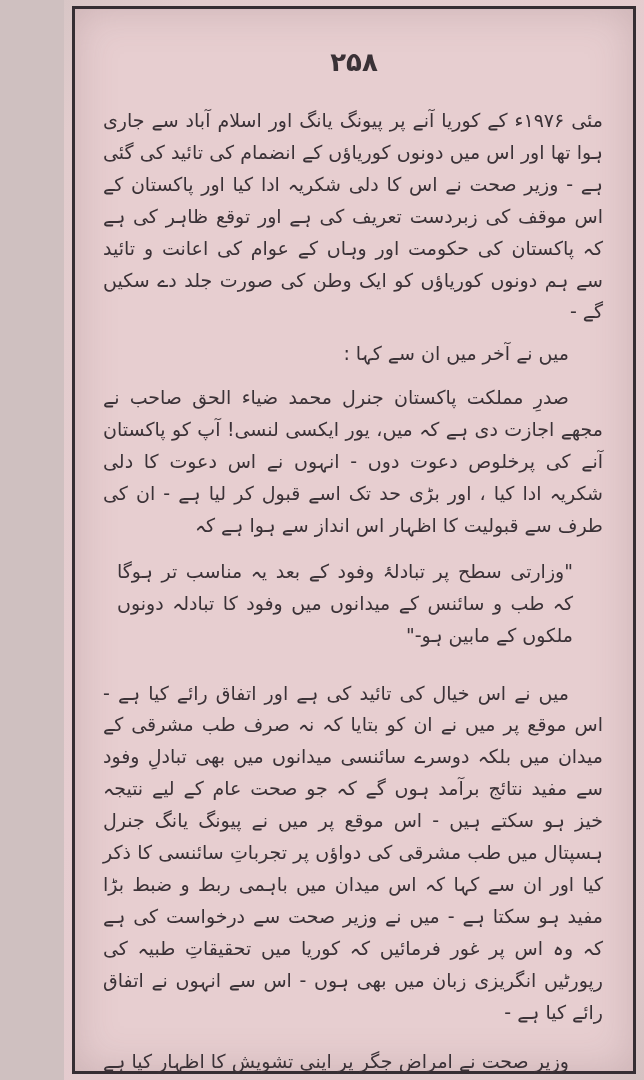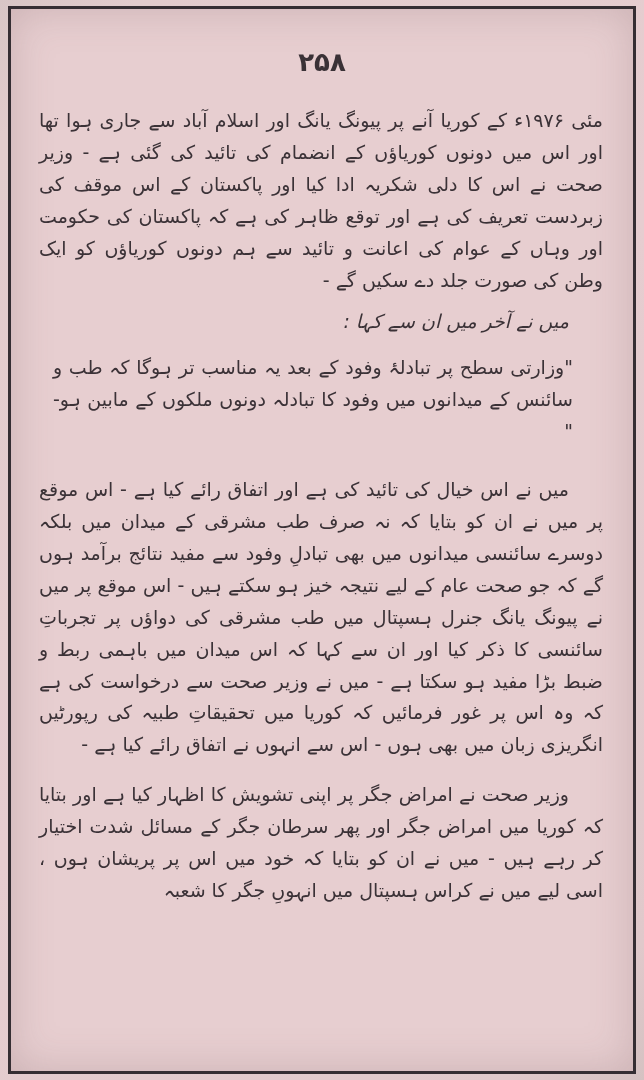--- a/index.html
+++ b/index.html
@@ -7,21 +7,21 @@
     padding: 0;
     width: 644px;
     height: 1080px;
     overflow: hidden;
     background: #cfc0c0;
     font-family: "DejaVu Sans", sans-serif;
   }
 
   .scan {
     position: relative;
-    width: 644px;
+    width: 580px;
     height: 1080px;
     background: linear-gradient(135deg, #d8c6c6 0%, #e2cccd 8%, #e6cdd0 50%, #e0c9cb 92%, #d5c2c2 100%);
   }
 
   
   .frame {
     position: absolute;
     top: 6px; left: 8px; right: 8px; bottom: 6px;
     border: 3px solid #352e33;
     background: #e7ced0;
@@ -57,21 +57,20 @@
     margin: 0 0 10px 0;
   }
 
   p.indent {
     text-indent: 34px;
   }
 
   p.lead-in {
     margin-top: 6px;
     margin-bottom: 12px;
-    font-style: italic;
   }
 
   p.quote {
     padding-right: 30px;
     padding-left: 14px;
     margin-top: 14px;
     margin-bottom: 26px;
   }
 
   p.closing {
@@ -85,20 +84,21 @@
   <div class="frame">
 
     <div class="page-number">۲۵۸</div>
 
     <div class="content">
 
       <p>مئی ۱۹۷۶ء کے کوریا آنے پر پیونگ یانگ اور اسلام آباد سے جاری ہوا تھا اور اس میں دونوں کوریاؤں کے انضمام کی تائید کی گئی ہے - وزیر صحت نے اس کا دلی شکریہ ادا کیا اور پاکستان کے اس موقف کی زبردست تعریف کی ہے اور توقع ظاہر کی ہے کہ پاکستان کی حکومت اور وہاں کے عوام کی اعانت و تائید سے ہم دونوں کوریاؤں کو ایک وطن کی صورت جلد دے سکیں گے -</p>
 
       <p class="indent lead-in">میں نے آخر میں ان سے کہا :</p>
 
+      <p class="indent">صدرِ مملکت پاکستان جنرل محمد ضیاء الحق صاحب نے مجھے اجازت دی ہے کہ میں، یور ایکسی لنسی! آپ کو پاکستان آنے کی پرخلوص دعوت دوں - انہوں نے اس دعوت کا دلی شکریہ ادا کیا ، اور بڑی حد تک اسے قبول کر لیا ہے - ان کی طرف سے قبولیت کا اظہار اس انداز سے ہوا ہے کہ</p>
 
       <p class="quote">"وزارتی سطح پر تبادلۂ وفود کے بعد یہ مناسب تر ہوگا کہ طب و سائنس کے میدانوں میں وفود کا تبادلہ دونوں ملکوں کے مابین ہو-"</p>
 
       <p class="indent">میں نے اس خیال کی تائید کی ہے اور اتفاق رائے کیا ہے - اس موقع پر میں نے ان کو بتایا کہ نہ صرف طب مشرقی کے میدان میں بلکہ دوسرے سائنسی میدانوں میں بھی تبادلِ وفود سے مفید نتائج برآمد ہوں گے کہ جو صحت عام کے لیے نتیجہ خیز ہو سکتے ہیں - اس موقع پر میں نے پیونگ یانگ جنرل ہسپتال میں طب مشرقی کی دواؤں پر تجرباتِ سائنسی کا ذکر کیا اور ان سے کہا کہ اس میدان میں باہمی ربط و ضبط بڑا مفید ہو سکتا ہے - میں نے وزیر صحت سے درخواست کی ہے کہ وہ اس پر غور فرمائیں کہ کوریا میں تحقیقاتِ طبیہ کی رپورٹیں انگریزی زبان میں بھی ہوں - اس سے انہوں نے اتفاق رائے کیا ہے -</p>
 
       <p class="indent closing">وزیر صحت نے امراض جگر پر اپنی تشویش کا اظہار کیا ہے اور بتایا کہ کوریا میں امراض جگر اور پھر سرطان جگر کے مسائل شدت اختیار کر رہے ہیں - میں نے ان کو بتایا کہ خود میں اس پر پریشان ہوں ، اسی لیے میں نے کراس ہسپتال میں انہوںِ جگر کا شعبہ</p>
 
     </div>
   </div>
 </div>

